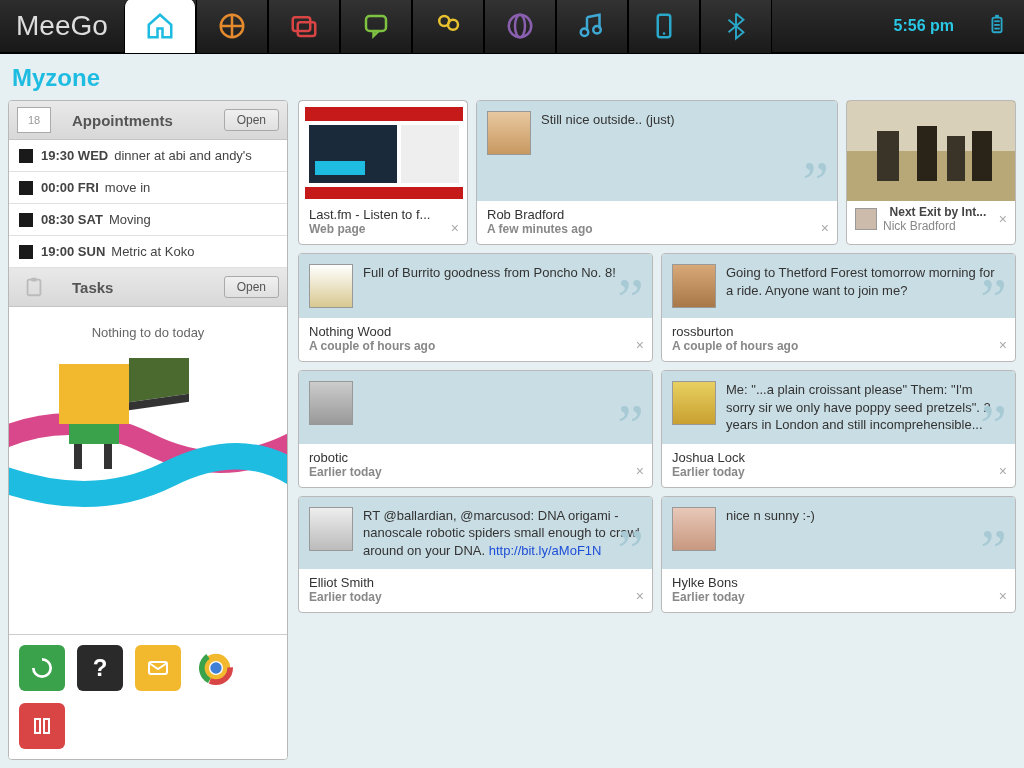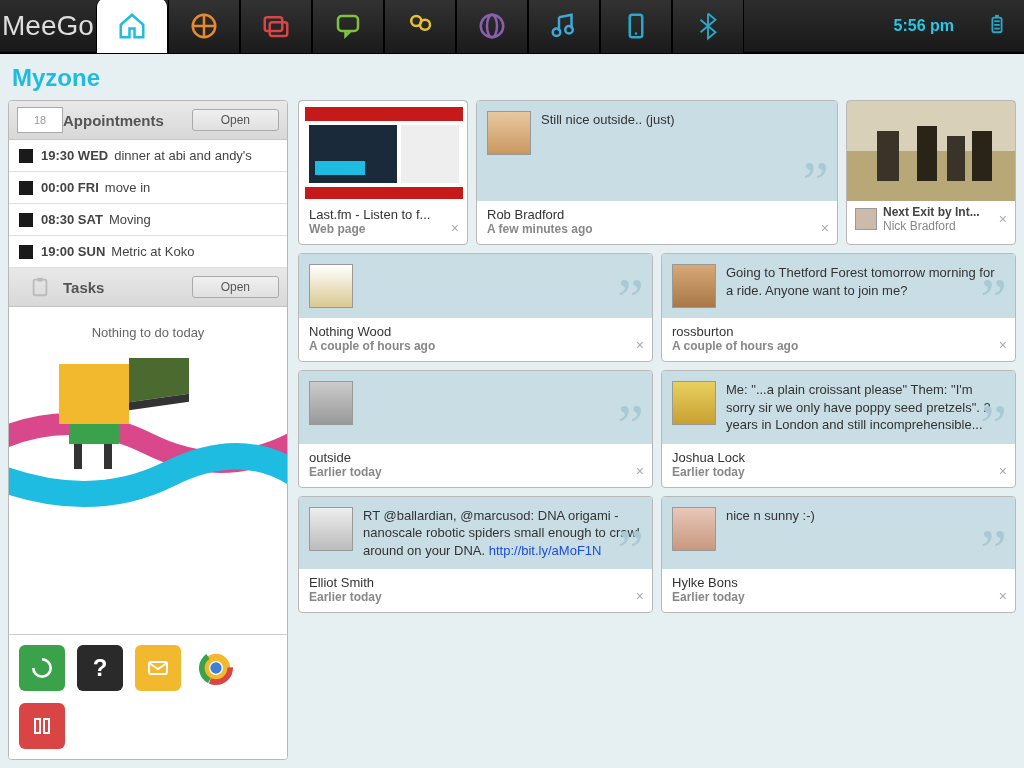--- a/index.html
+++ b/index.html
@@ -14,21 +14,21 @@
   height: 54px;
   background: linear-gradient(#2d2d2d, #181818);
   display: flex;
   align-items: center;
   border-bottom: 2px solid #000;
 }
 .brand {
   color: #ddd;
   font-size: 28px;
   font-weight: 300;
-  padding: 0 2px;
+  padding: 0 16px;
 }
 .tab-btn {
   width: 72px; height: 54px;
   display: flex; align-items: center; justify-content: center;
   border-left: 1px solid #000; border-right: 1px solid #000;
   background: linear-gradient(#333, #1a1a1a);
 }
 .tab-btn.active {
   background: #fff;
   border-top-left-radius: 8px; border-top-right-radius: 8px;
@@ -64,31 +64,31 @@
   overflow: hidden;
   position: relative;
 }
 .section-head {
   background: linear-gradient(#e9e9e9, #d8d8d8);
   display: flex; align-items: center;
   padding: 6px 8px;
   border-bottom: 1px solid #c4c4c4;
 }
 .section-head .calicon {
-  width: 46px; height: 26px;
-  margin-right: 0;
+  width: 34px; height: 26px;
+  margin-right: 21px;
   display:flex;align-items:center;justify-content:center;
   border:1px solid #aaa; background:#fff; font-size:11px; color:#999;
 }
 .section-head .title { font-weight: bold; color: #555; flex: 1; font-size: 15px;}
 .open-btn {
   background: linear-gradient(#f0f0f0, #e0e0e0);
   border: 1px solid #aaa;
   border-radius: 3px;
-  padding: 3px 28px;
+  padding: 3px 12px;
   font-size: 12px;
   color: #555;
   cursor: pointer;
 }
 .appt {
   display: flex; align-items: center;
   padding: 8px 10px;
   border-bottom: 1px solid #e0e0e0;
   font-size: 13px;
   text-align: right;
@@ -387,32 +387,33 @@
                 <rect y="0" width="170" height="50" fill="#d8d0b8"></rect>
                 <rect x="30" y="30" width="22" height="50" fill="#3a3428"></rect>
                 <rect x="70" y="25" width="20" height="55" fill="#2a2418"></rect>
                 <rect x="100" y="35" width="18" height="45" fill="#3a3428"></rect>
                 <rect x="125" y="30" width="20" height="50" fill="#2a2418"></rect>
               </svg>
           </div>
           <div class="smallfoot">
             <div class="mini"></div>
             <div style="flex:1;overflow:hidden;">
-              <div style="font-weight:bold;white-space:nowrap;overflow:hidden;text-overflow:ellipsis;">Next Exit by Int...</div>
+              <div style="font-weight:bold;white-space:nowrap;overflow:hidden;text-overflow:ellipsis;text-align:center;">Next Exit by Int...</div>
               <div style="color:#888;">Nick Bradford</div>
             </div>
             <div class="close" style="position:static;">×</div>
           </div>
         </div>
       </div>
 
       <div class="feed-row row2">
         <div class="card">
           <div class="body">
             <div class="avatar" style="background:linear-gradient(#fff,#d8c890);"></div>
+            <div class="msg">Full of Burrito goodness from Poncho No. 8!</div>
             <div class="quote">”</div>
           </div>
           <div class="footer">
             <div class="author">Nothing Wood</div>
             <div class="time">A couple of hours ago</div>
             <div class="close">×</div>
           </div>
         </div>
         <div class="card">
           <div class="body">
@@ -428,21 +429,21 @@
         </div>
       </div>
 
       <div class="feed-row row3">
         <div class="card">
           <div class="body">
             <div class="avatar" style="background:linear-gradient(#ccc,#999);"></div>
             <div class="quote">”</div>
           </div>
           <div class="footer">
-            <div class="author">outside</div>
+            <div class="author">robotic</div>
             <div class="time">Earlier today</div>
             <div class="close">×</div>
           </div>
         </div>
         <div class="card">
           <div class="body">
             <div class="avatar" style="background:linear-gradient(#e8d060,#c8a030);"></div>
             <div class="msg">Me: "...a plain croissant please" Them: "I'm sorry sir we only have poppy seed pretzels". 2 years in London and still incomprehensible...</div>
             <div class="quote">”</div>
           </div>

